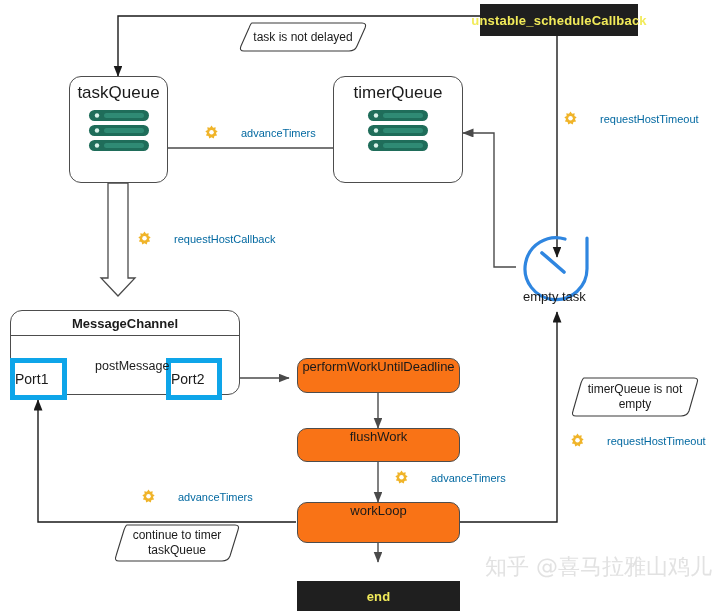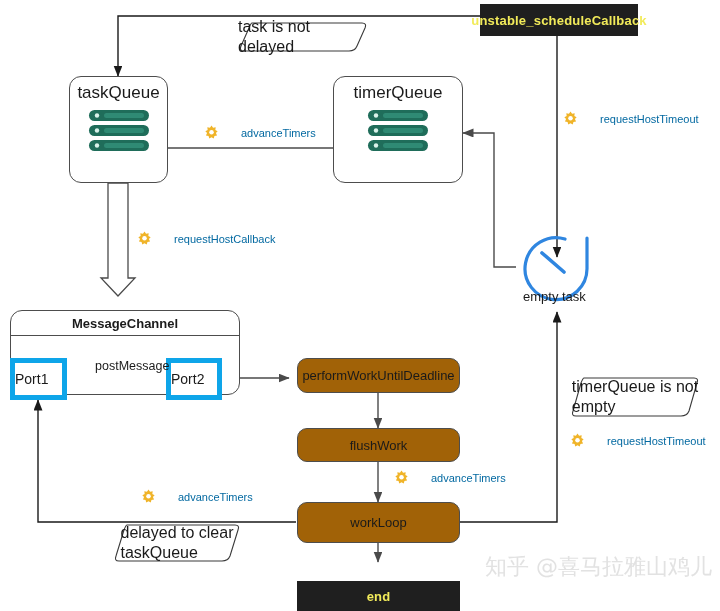--- a/index.html
+++ b/index.html
@@ -25,23 +25,23 @@
     height: 611px;
   }
   .node {
     position: absolute;
     box-sizing: border-box;
   }
   
   .rbox {
     border: 1px solid #4d4d4d;
     border-radius: 10px;
-    background: #a16207;
-    display: flex;
-    align-items: center;
+    background: #f97316;
+    display: flex;
+    align-items: flex-start;
     justify-content: center;
     color: #1a1a1a;
     font-size: 13px;
     text-align: center;
   }
   
   .queuebox {
     border: 1px solid #4d4d4d;
     border-radius: 12px;
     background: #ffffff;
@@ -106,22 +106,23 @@
   }
   .note-text {
     position: absolute;
     left: 0;
     top: 0;
     width: 100%;
     height: 100%;
     display: flex;
     align-items: center;
     justify-content: center;
-    font-size: 16px;
-    color: #1a1a1a;
+    font-size: 12px;
+    color: #1a1a1a;
+    text-align: center;
     line-height: 1.25;
   }
   
   .annot {
     position: absolute;
     display: flex;
     align-items: center;
     gap: 22px;
     font-size: 11px;
     color: #0369a1;
@@ -301,21 +302,21 @@
       </span>
     </div>
   </div>
 
   <div class="note" style="left:113px; top:524px; width:128px; height:38px;">
     <svg width="128" height="38" viewBox="0 0 128 38" style="position:absolute;left:0;top:0;">
       <path d="M14,1 L122,1 Q127,1 125,6 L117,32 Q115,37 109,37 L6,37 Q1,37 3,32 L11,6 Q13,1 14,1 z" fill="#ffffff" stroke="#3a3a3a" stroke-width="1.1"></path>
     </svg>
     <div class="note-text">
       <span>
-        <span>delayed to clear</span><br>
+        <span>continue to timer</span><br>
         <span>taskQueue</span>
       </span>
     </div>
   </div>
 
   <div class="annot" style="left:563px; top:111px;">
     <span class="gear">
       <svg width="15" height="15" viewBox="0 0 20 20">
         <path d="M10 0.8 L12.1 3.6 L15.6 3.1 L15.1 6.6 L18.2 8.2 L15.9 10.8 L17.4 14 L13.9 14.6 L13 18 L10 16.2 L7 18 L6.1 14.6 L2.6 14 L4.1 10.8 L1.8 8.2 L4.9 6.6 L4.4 3.1 L7.9 3.6 z" fill="#f0b429"></path>
         <circle cx="10" cy="9.6" r="3" fill="#ffffff"></circle>

